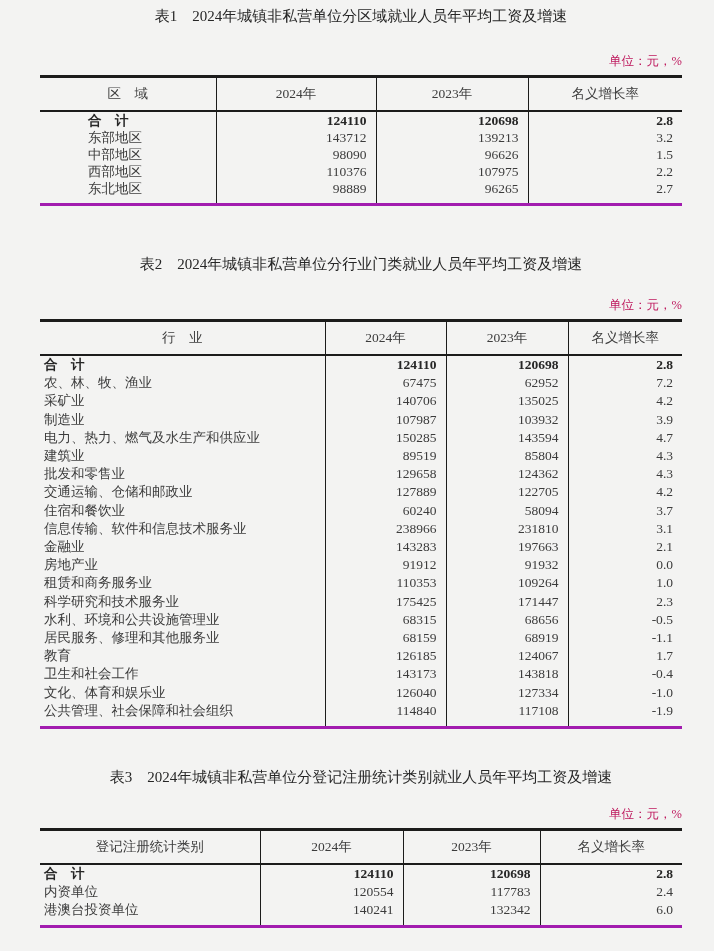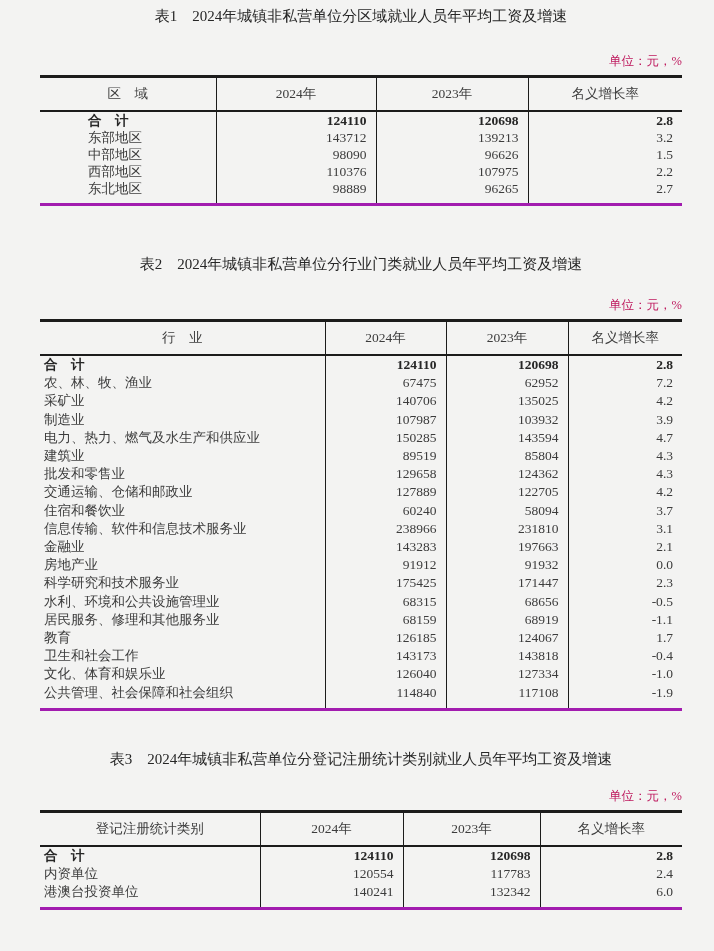--- a/index.html
+++ b/index.html
@@ -192,20 +192,26 @@
             <td class="num">197663</td>
             <td class="num">2.1</td>
           </tr>
           <tr>
             <td class="label">房地产业</td>
             <td class="num">91912</td>
             <td class="num">91932</td>
             <td class="num">0.0</td>
           </tr>
           <tr>
+            <td class="label">租赁和商务服务业</td>
+            <td class="num">110353</td>
+            <td class="num">109264</td>
+            <td class="num">1.0</td>
+          </tr>
+          <tr>
             <td class="label">科学研究和技术服务业</td>
             <td class="num">175425</td>
             <td class="num">171447</td>
             <td class="num">2.3</td>
           </tr>
           <tr>
             <td class="label">水利、环境和公共设施管理业</td>
             <td class="num">68315</td>
             <td class="num">68656</td>
             <td class="num">-0.5</td>

